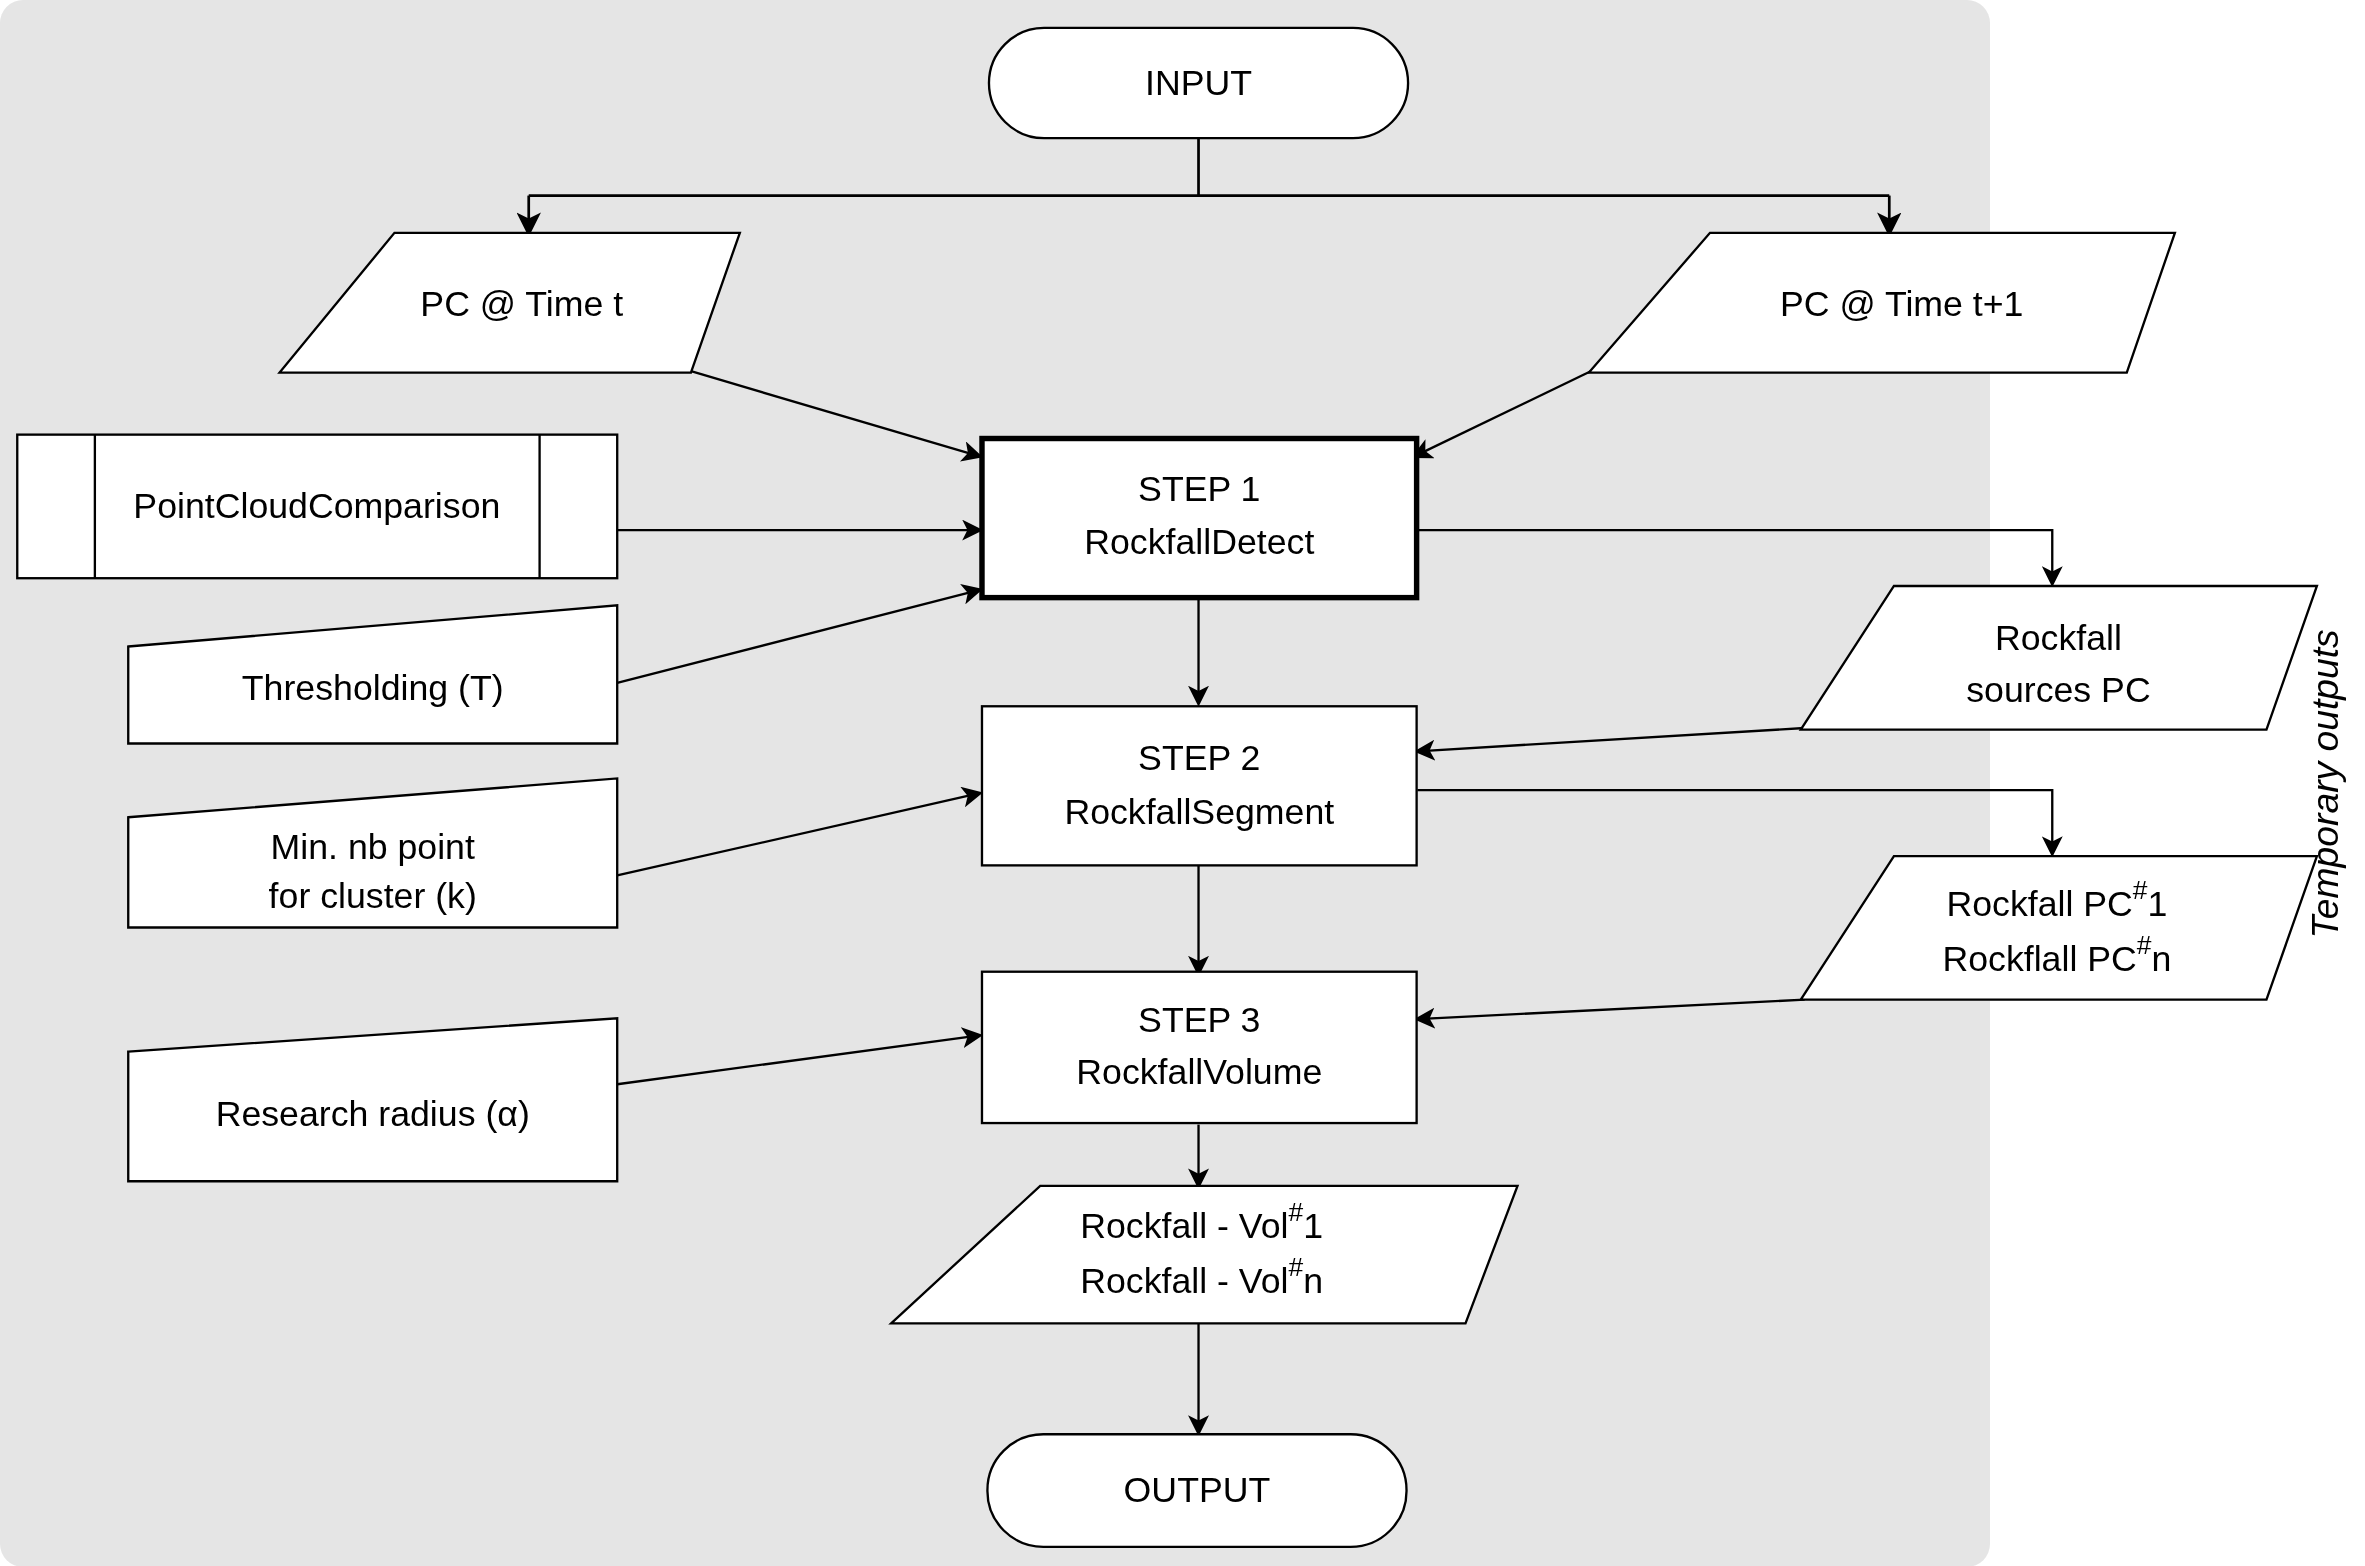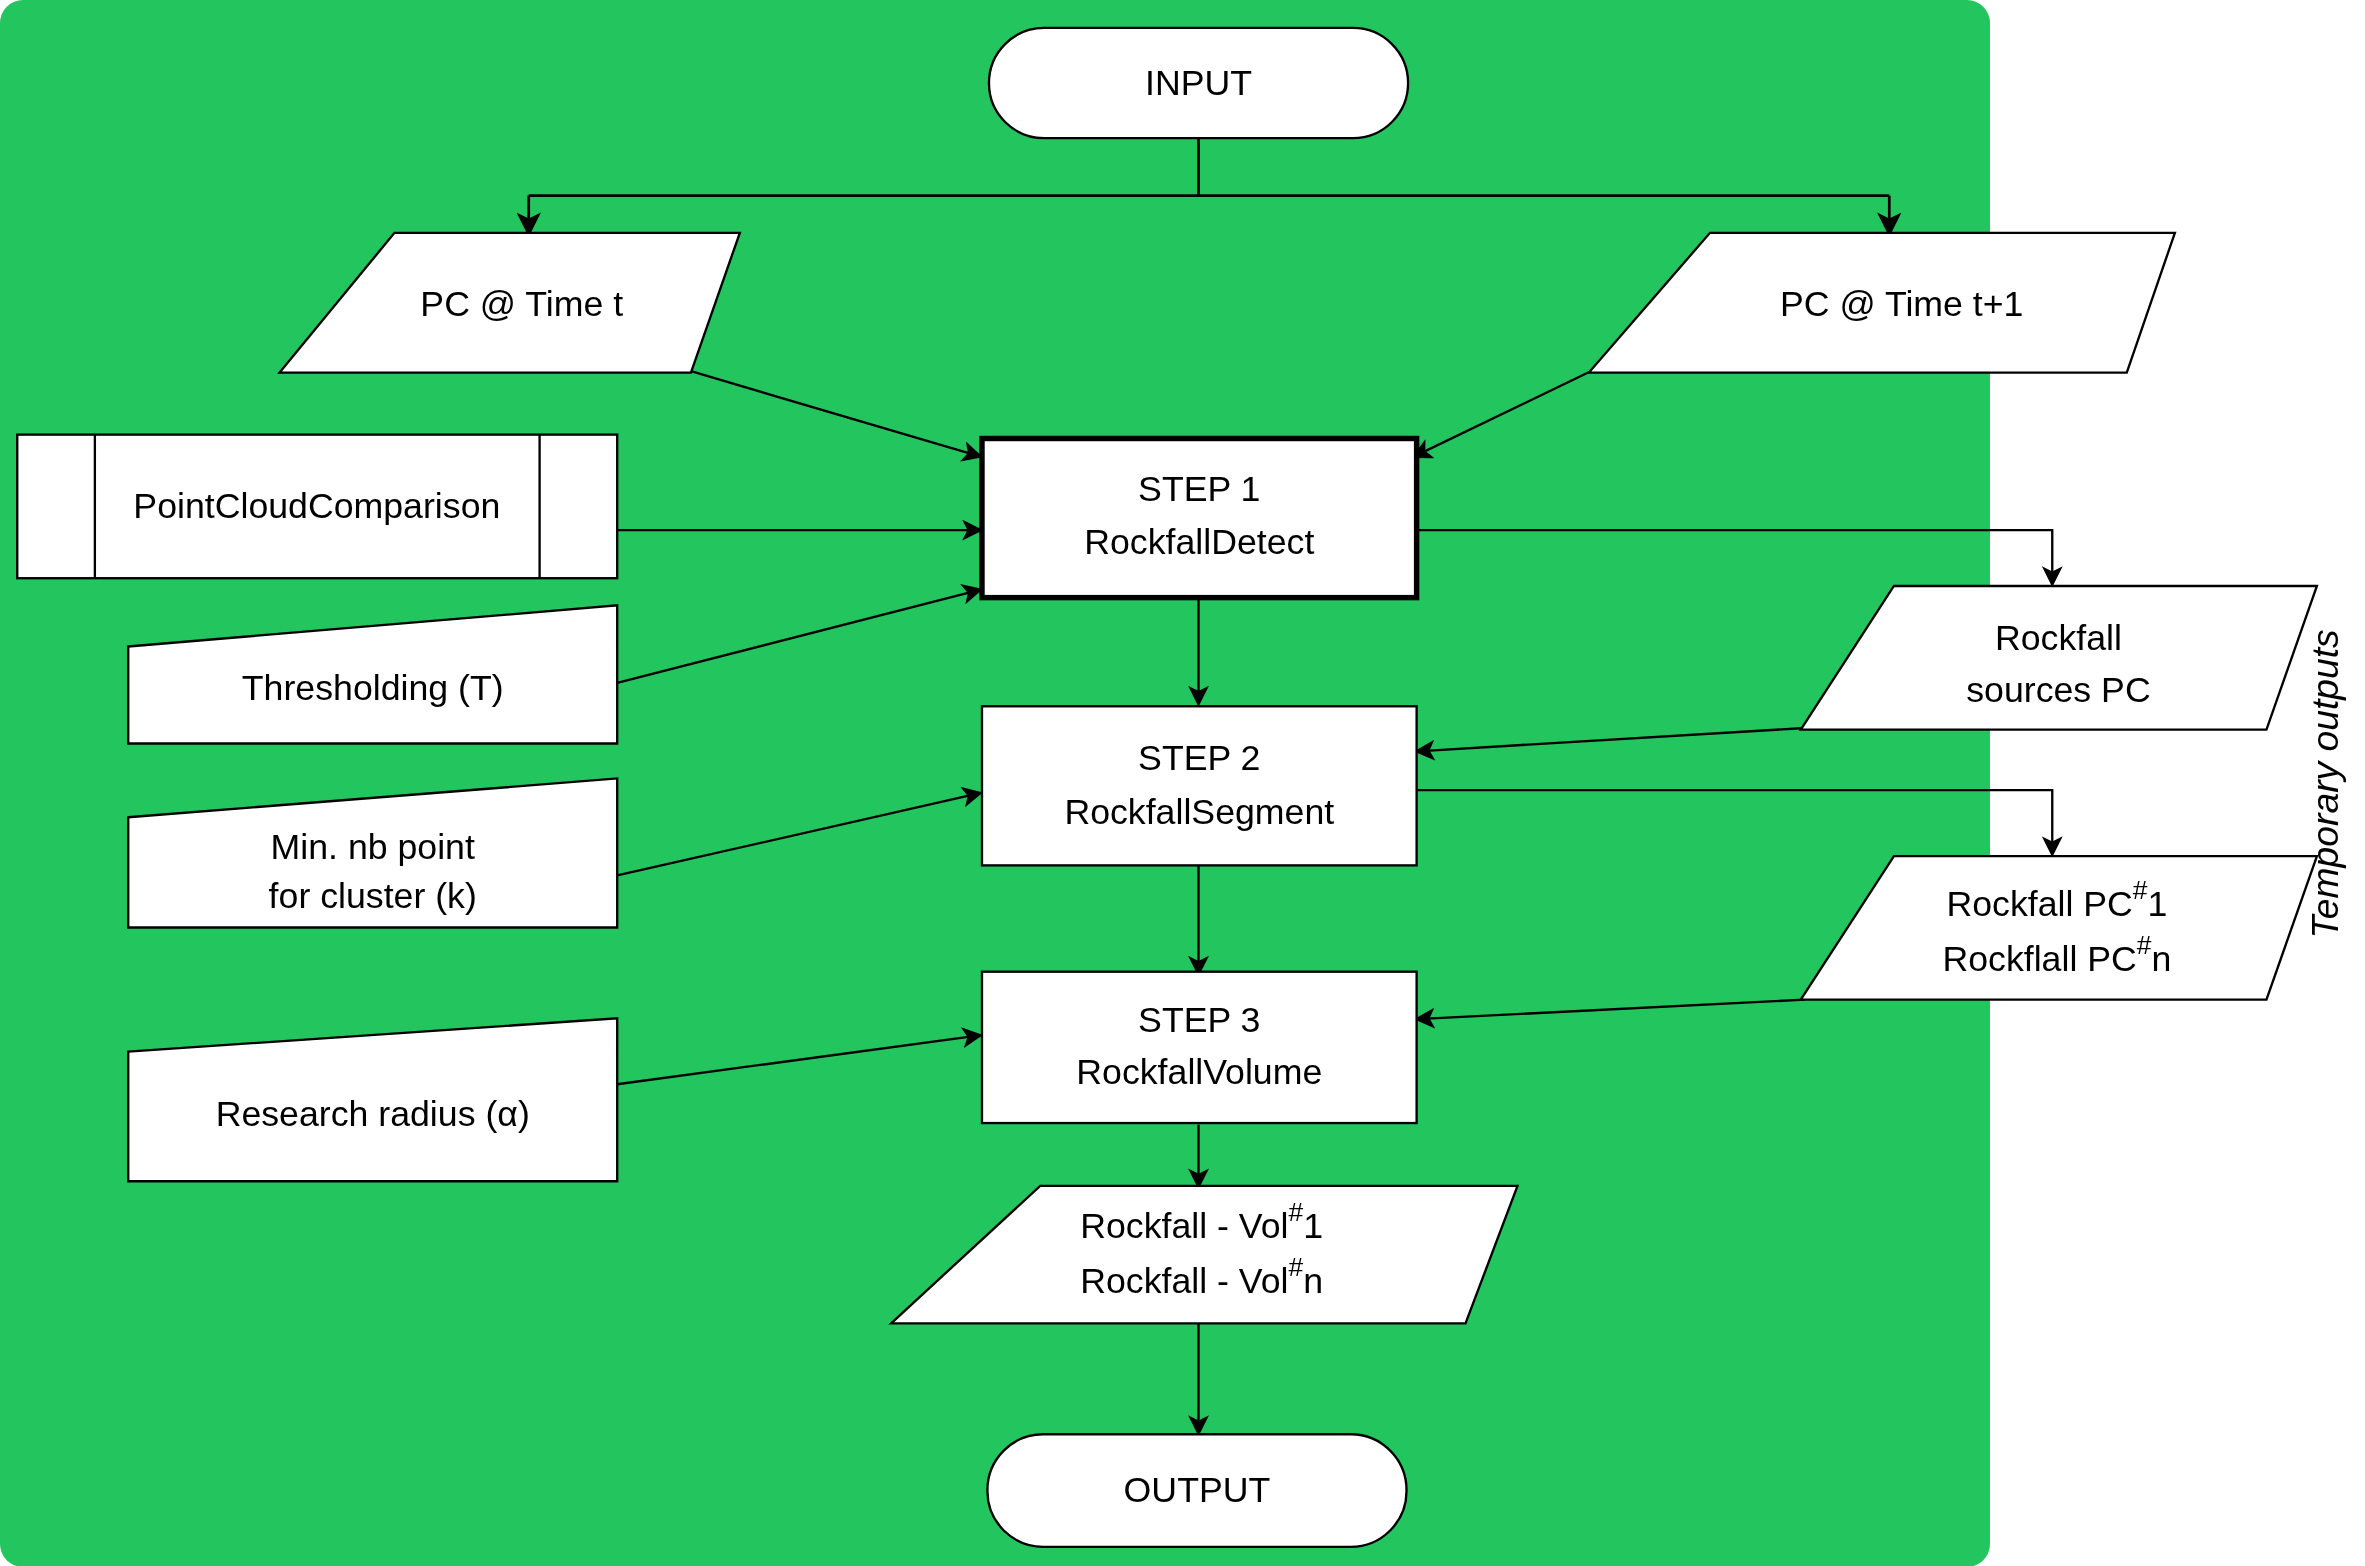--- a/index.html
+++ b/index.html
@@ -10,21 +10,21 @@
   body {
     width: 2366px;
     height: 1567px;
     font-family: "Liberation Sans", sans-serif;
     overflow: hidden;
   }
   #diagram-root {
     position: relative;
     width: 1990px;
     height: 1567px;
-    background: #22c55e;
+    background: #e5e5e5;
     border-radius: 23px;
   }
   svg.flow {
     display: block;
     width: 2366px;
     height: 1567px;
   }
   .shape-fill {
     fill: #ffffff;
     stroke: #000000;

